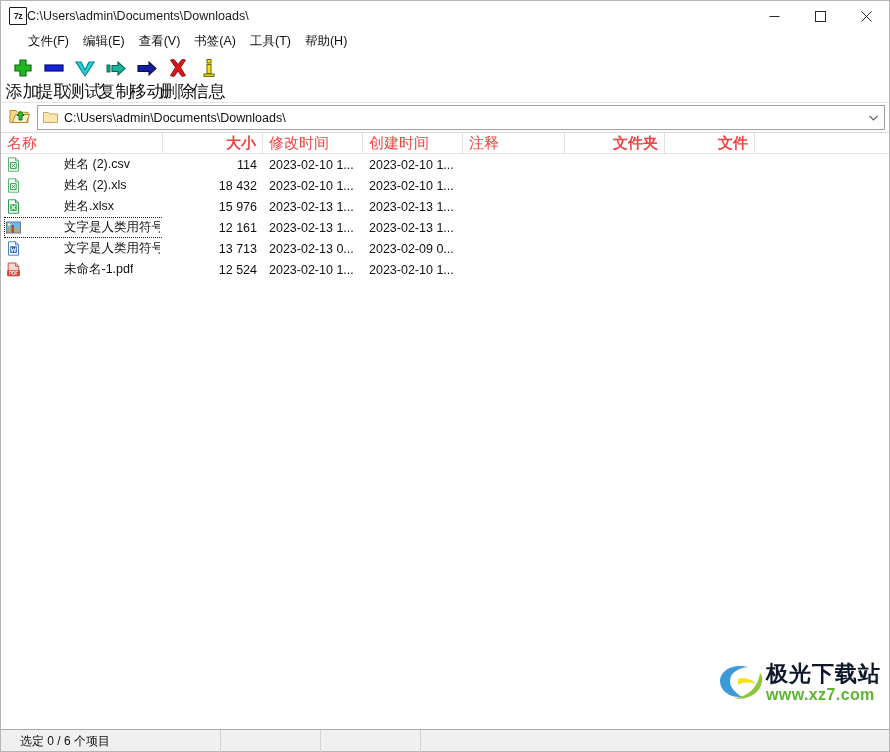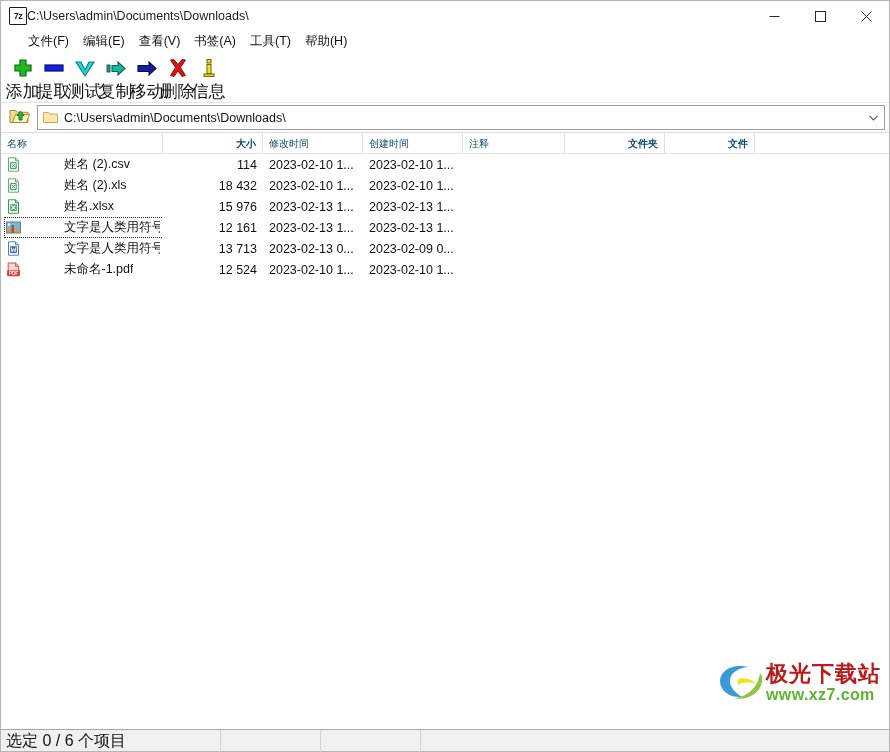--- a/index.html
+++ b/index.html
@@ -148,22 +148,22 @@
   }
   .col-header {
     flex: 0 0 auto;
     height: 21px;
     display: flex;
     background: #ffffff;
     border-bottom: 1px solid #e2e2e2;
   }
   .col-h {
     height: 21px;
-    font-size: 10px;
-    color: #0c4a6e;
+    font-size: 15px;
+    color: #ef4444;
     display: flex;
     align-items: center;
     border-right: 1px solid #e2e2e2;
     padding: 0 6px;
     white-space: nowrap;
     overflow: hidden;
     flex: 0 0 auto;
     text-align: right;
   }
   .col-h.num { justify-content: flex-end; font-weight: bold; }
@@ -215,25 +215,25 @@
   .statusbar {
     flex: 0 0 auto;
     height: 22px;
     display: flex;
     background: #f0f0f0;
     border-top: 1px solid #a8a8a8;
   }
   .sb-pane {
     height: 23px;
     border-right: 1px solid #d3d3d3;
-    font-size: 16px;
+    font-size: 12px;
     color: #111;
     display: flex;
     align-items: center;
-    padding: 0 5px;
+    padding: 0 19px;
     white-space: nowrap;
     overflow: hidden;
     flex: 0 0 auto;
   }
   .sb-pane.grow { flex: 1 1 auto; border-right: none; }
 
   
   .watermark {
     position: absolute;
     right: 8px;
@@ -241,21 +241,21 @@
     display: flex;
     align-items: center;
     pointer-events: none;
     z-index: 5;
   }
   .wm-logo { margin-right: 2px; }
   .wm-txt { display: flex; flex-direction: column; line-height: 1; }
   .wm-cn {
     font-size: 22px;
     font-weight: bold;
-    color: #b91c1c;
+    color: #0f172a;
     letter-spacing: 1px;
   }
   .wm-en {
     font-size: 16px;
     font-weight: bold;
     color: #5cb531;
     letter-spacing: 0.4px;
     margin-top: 2px;
   }
 </style>

